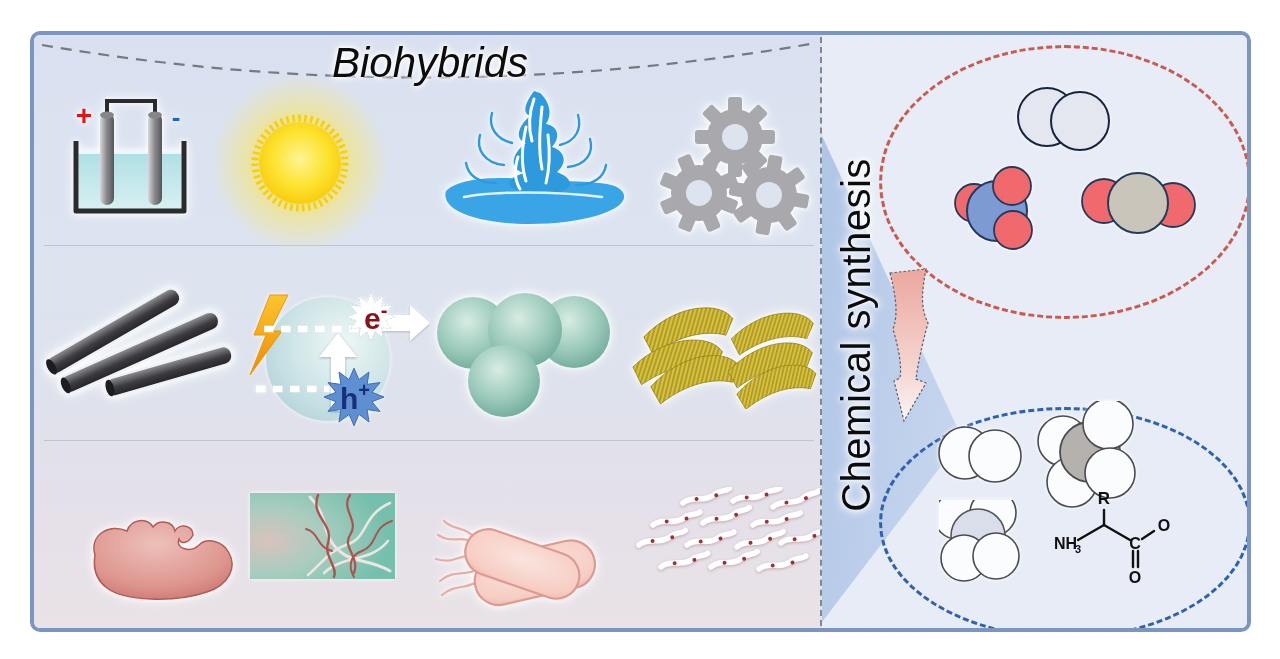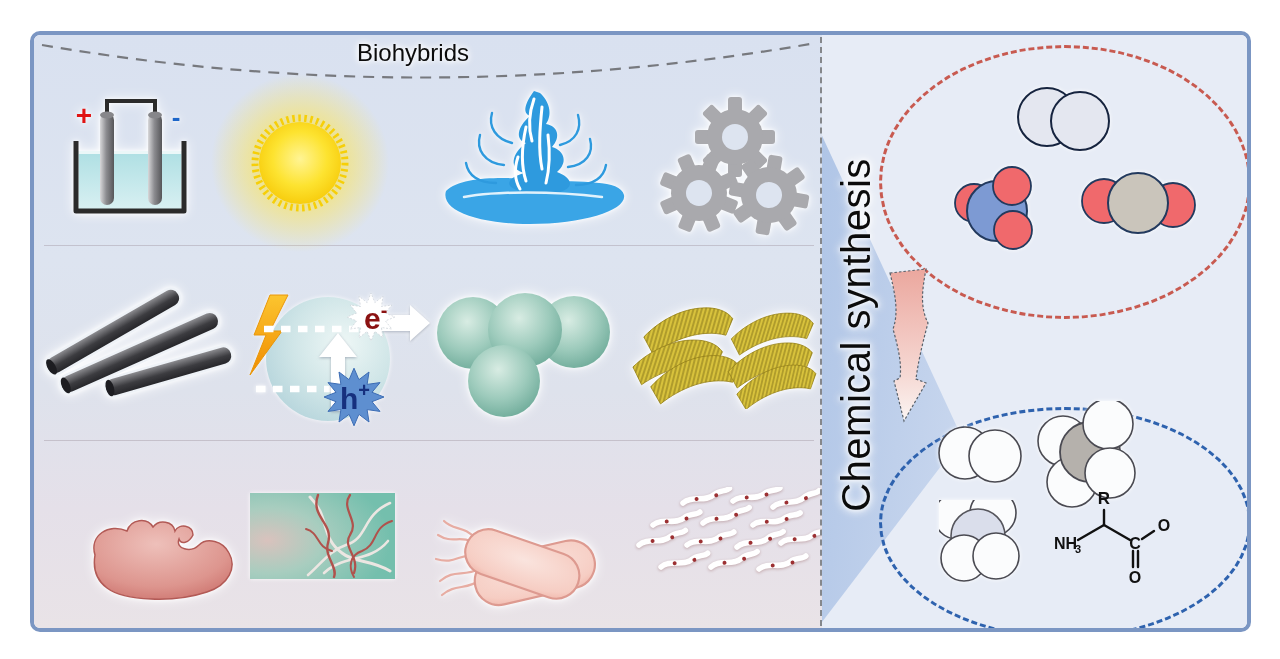--- a/index.html
+++ b/index.html
@@ -6,22 +6,22 @@
   body{width:1280px;height:659px;position:relative;font-family:"Liberation Sans",sans-serif;overflow:hidden;}
   .frame{position:absolute;left:30px;top:31px;width:1213px;height:593px;border:4px solid #7b96c3;border-radius:10px;overflow:hidden;box-shadow:inset 0 0 0 2px rgba(255,255,255,.55);}
   .left-panel{position:absolute;left:0;top:0;width:788px;height:100%;
     background:linear-gradient(180deg,#d9e1f0 0%,#dde4f0 38%,#dee2ec 60%,#e5e0e9 80%,#e9e3e7 100%);}
   .right-panel{position:absolute;left:788px;top:0;width:425px;height:100%;background:#e7ecf6;}
   .wedge{position:absolute;left:0;top:0;width:100%;height:100%;
     background:linear-gradient(97deg,#aec4e6 0%,#c9d7ee 40%,rgba(231,236,246,0) 80%);
     clip-path:polygon(0 17%,33% 68%,0 99%);}
   .v-divider{position:absolute;left:786px;top:2px;height:calc(100% - 4px);width:0;border-left:2px dashed #85878b;}
   .row-divider{position:absolute;left:10px;width:770px;height:0;border-top:1.5px solid rgba(165,152,165,.45);}
-  .title{position:absolute;left:379px;top:4px;transform:translateX(-50%);font-size:24px;color:#0c0c0c;
-    text-shadow:0 0 4px #fff,0 0 7px #fff,0 0 10px #fff;white-space:nowrap;}
+  .title{position:absolute;left:396px;top:4px;transform:translateX(-50%);font-size:42px;color:#0c0c0c;
+    text-shadow:0 0 4px #fff,0 0 7px #fff,0 0 10px #fff;white-space:nowrap;font-style:italic;}
   .vtitle{position:absolute;left:822px;top:300px;transform:translate(-50%,-50%) rotate(-90deg);
     font-size:40px;color:#0b0b0b;white-space:nowrap;letter-spacing:.5px;
     text-shadow:0 0 4px #fff,0 0 8px #fff,0 0 12px #fff;}
   .icon{position:absolute;}
   .glow{filter:drop-shadow(0 0 2px rgba(255,255,255,.95)) drop-shadow(0 0 6px rgba(255,255,255,.8));}
   .softglow{filter:drop-shadow(0 0 2px rgba(255,255,255,.9));}
   .sun-glow{position:absolute;left:176px;top:38px;width:180px;height:180px;border-radius:50%;
     background:radial-gradient(circle,rgba(250,225,70,.95) 0%,rgba(250,228,95,.5) 42%,rgba(250,230,110,0) 70%);}
   .ellipse{position:absolute;border-radius:50%;}
   .ellipse.red{left:845px;top:10px;width:366px;height:268px;border:3.5px dashed #c85a50;}

